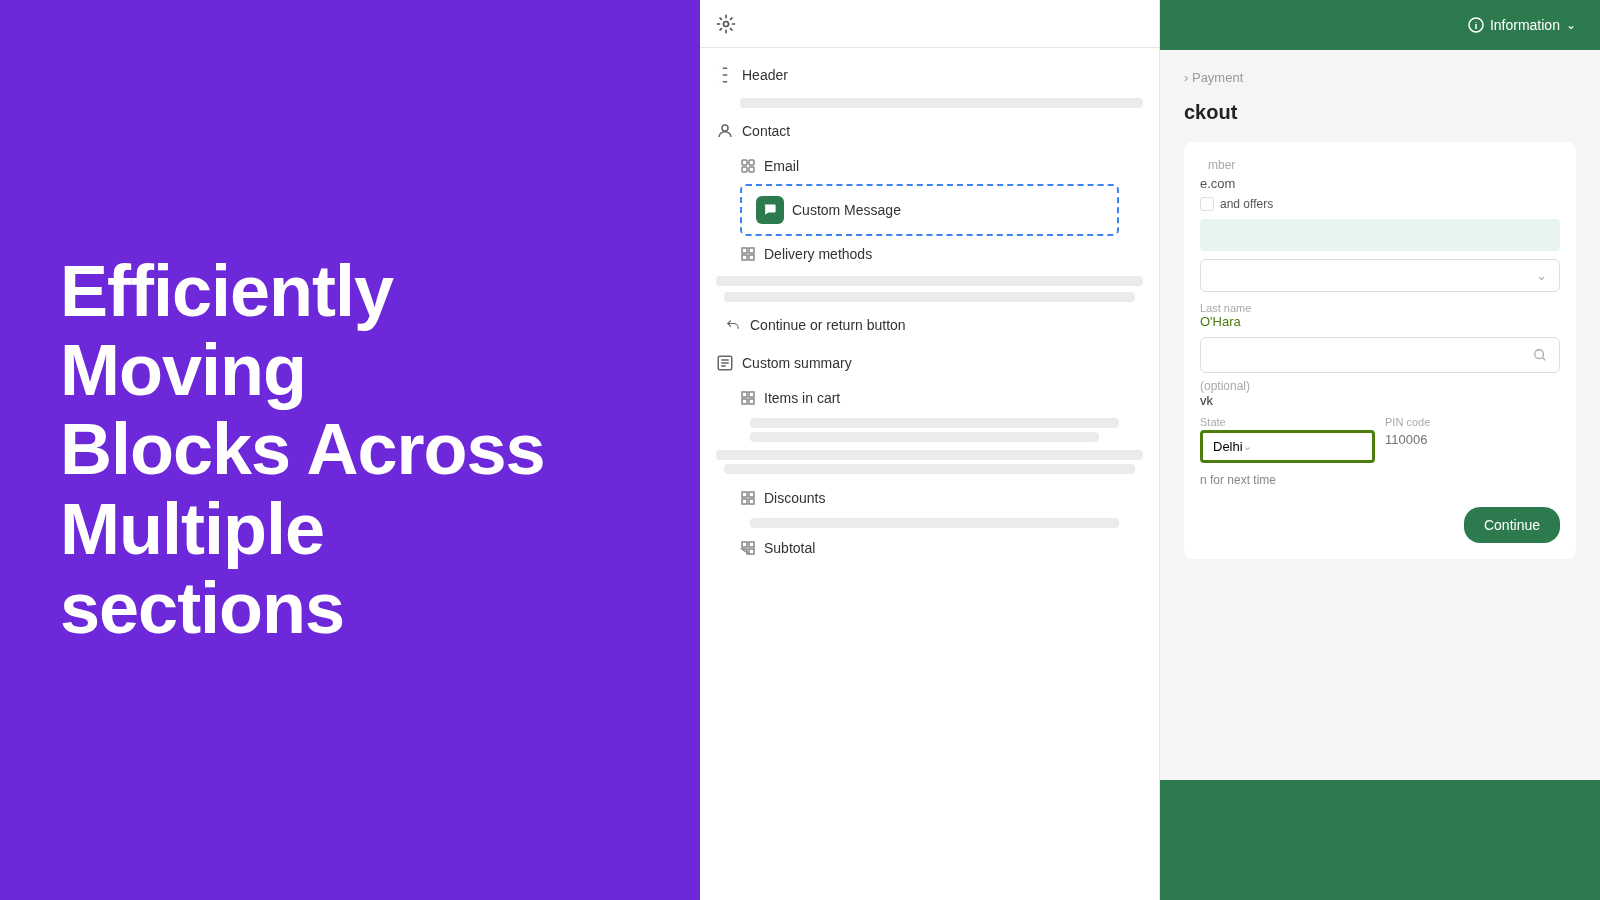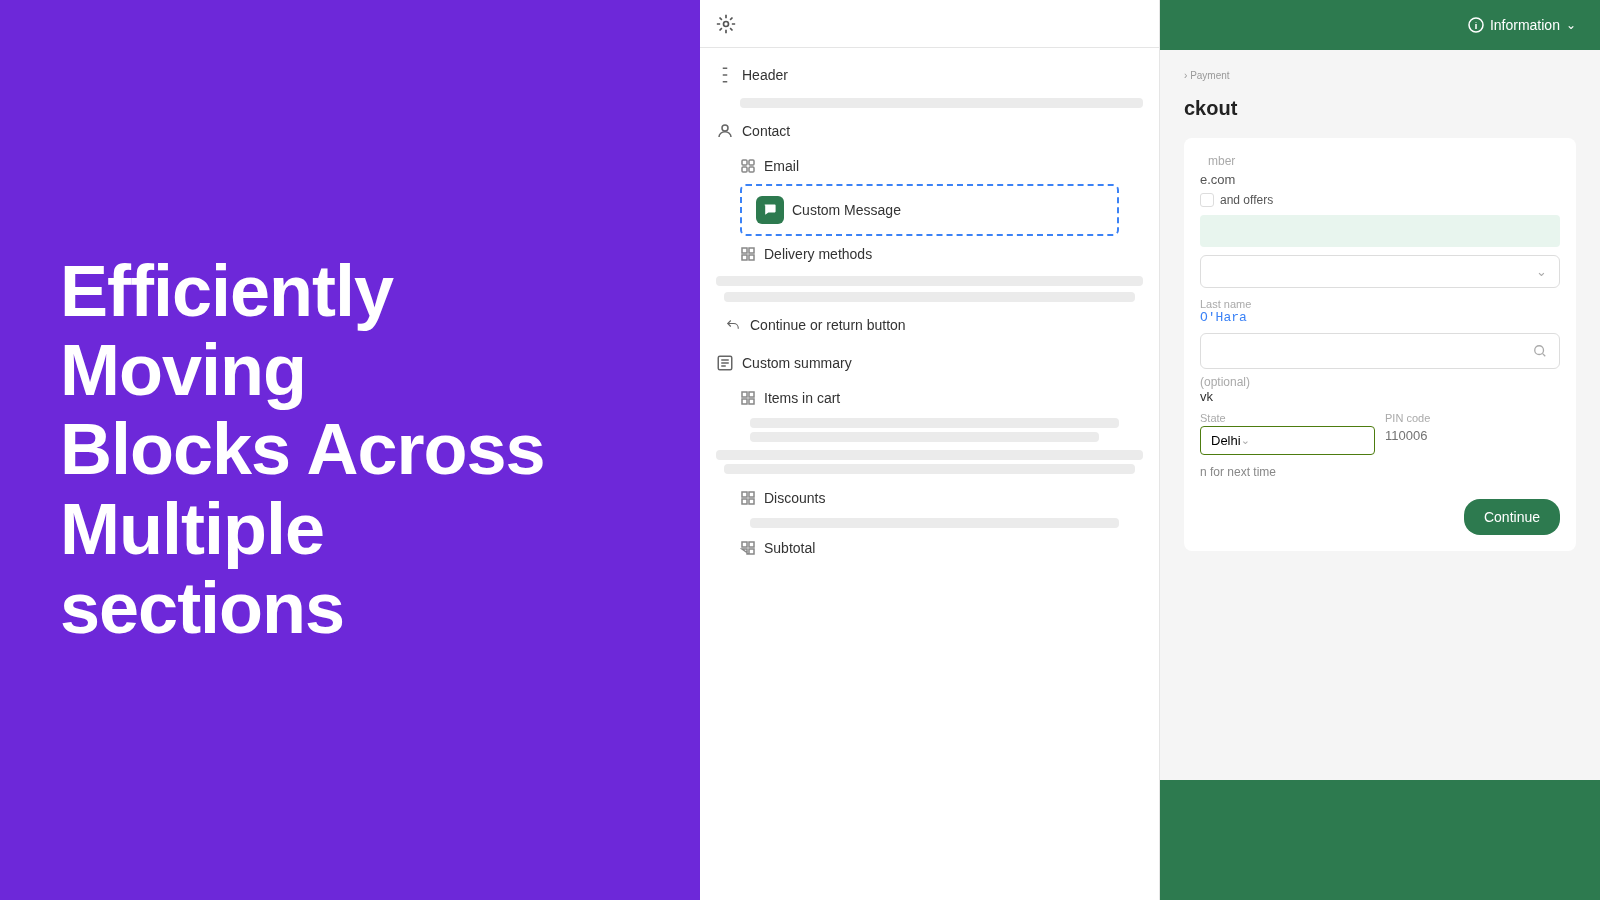--- a/index.html
+++ b/index.html
@@ -249,23 +249,22 @@
       flex: 1;
     }
 
     .address-label {
       font-size: 11px;
       color: #aaa;
     }
 
     .address-value {
       font-size: 13px;
-      color: #3b82f6;
+      color: #4d7c0f;
       font-weight: 500;
-      font-family: Liberation Mono, monospace;
     }
 
     .address-input-row {
       position: relative;
       margin-top: 8px;
     }
 
     .address-input-box {
       border: 1px solid #ddd;
       border-radius: 6px;
@@ -444,21 +443,21 @@
       <circle cx="8" cy="8" r="7"></circle>
       <path d="M8 7v5M8 5v.5"></path>
     </svg>
     <span class="info-label" style="color:white;">Information</span>
     <span style="color:white; font-size:12px;">⌄</span>
   </div>
 
   <div class="checkout-inner">
 
     <div class="checkout-breadcrumb">
-      <span style="font-size:10px; color:#999;">
+      <span style="font-size:13px; color:#999;">
         <span>›</span>
         <span>Payment</span>
       </span>
     </div>
 
     <div class="checkout-title">ckout</div>
 
     <div class="form-section">
       <div style="display:flex; align-items:center; justify-content:space-between; margin-bottom:4px;">
         <span style="font-size:12px; color:#aaa;padding-left:8px;">mber</span>
@@ -495,21 +494,21 @@
       </div>
 
       <div style="margin-top:6px; font-size:12px; color:#aaa;">
         <span>(optional)</span>
       </div>
       <div style="font-size:13px; color:#333; font-weight:500;">vk</div>
 
       <div class="state-pin-row">
         <div class="state-field">
           <div style="font-size:11px; color:#aaa;">State</div>
-          <div style="display:flex; align-items:center; justify-content:flex-start; border:1px solid #4d7c0f; border-radius:4px; padding:6px 10px; margin-top:2px;">
+          <div style="display:flex; align-items:center; justify-content:flex-start; border:3px solid #4d7c0f; border-radius:4px; padding:6px 10px; margin-top:2px;">
             <span style="font-size:13px;">Delhi</span>
             <span style="font-size:11px; color:#aaa;">⌄</span>
           </div>
         </div>
         <div class="state-field">
           <div style="font-size:11px; color:#aaa;">PIN code</div>
           <div style="font-size:13px; color:#737373; font-weight:500; margin-top:4px;">110006</div>
         </div>
       </div>
 

